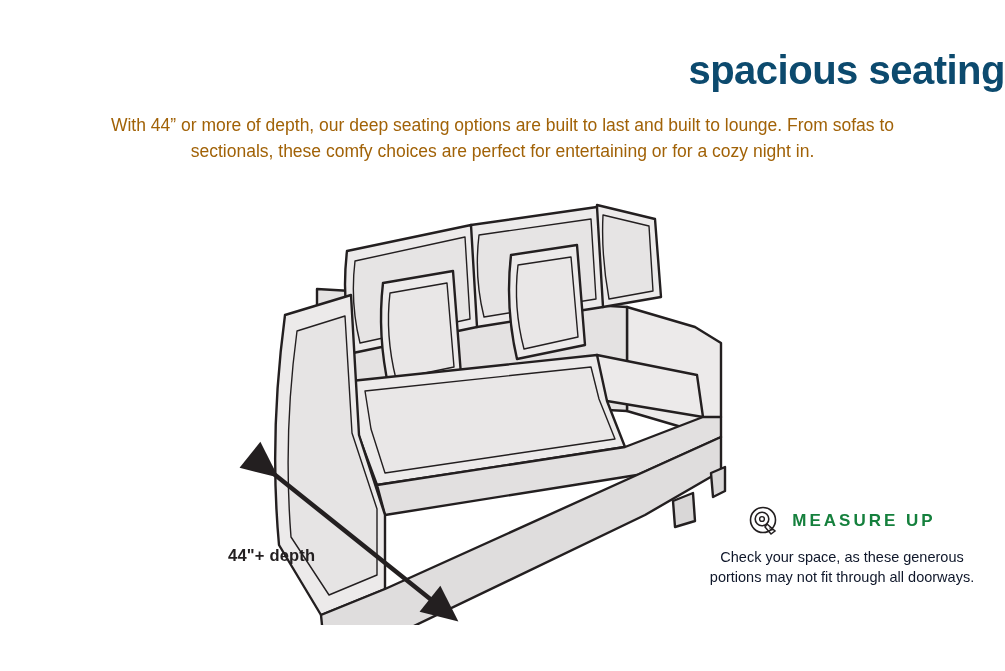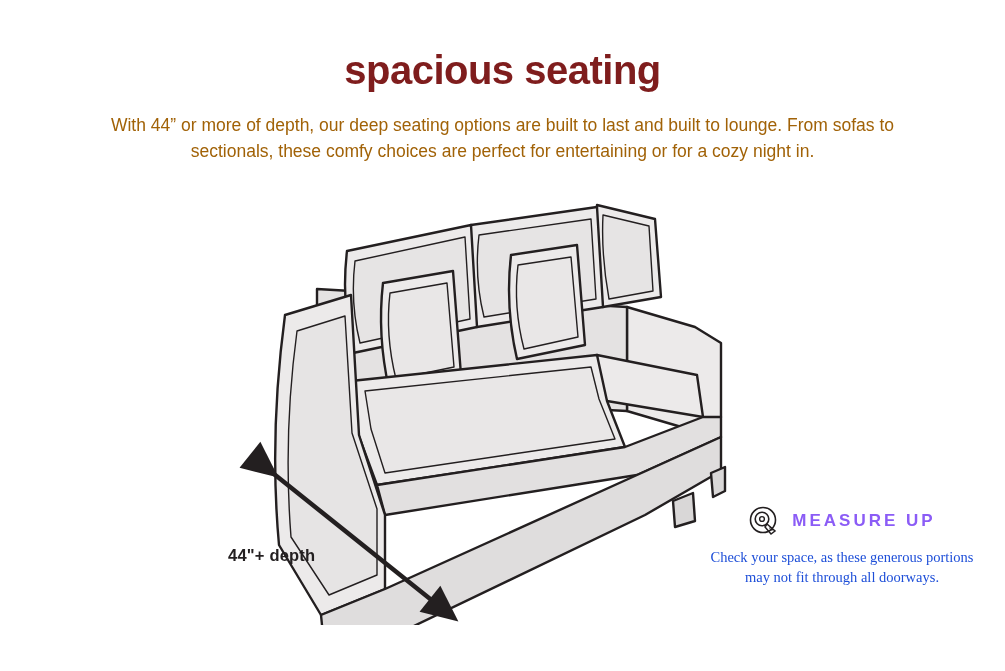--- a/index.html
+++ b/index.html
@@ -17,25 +17,25 @@
   }
   .page {
     position: absolute;
     inset: 0;
   }
   .headline {
     position: absolute;
     top: 48px;
     left: 0;
     width: 100%;
-    text-align: center;
+    text-align: right;
     font-size: 40px;
     font-weight: bold;
     letter-spacing: -0.5px;
-    color: #7f1d1d;
+    color: #0c4a6e;
   }
   .subcopy {
     position: absolute;
     top: 113px;
     left: 90px;
     width: 825px;
     text-align: center;
     font-size: 17.5px;
     line-height: 1.48;
     color: #a16207;
@@ -67,27 +67,26 @@
     display: flex;
     align-items: center;
     justify-content: center;
     gap: 12px;
     margin-bottom: 10px;
   }
   .measure-title {
     font-size: 17px;
     font-weight: bold;
     letter-spacing: 3px;
-    color: #8b5cf6;
+    color: #15803d;
   }
   .measure-note {
     font-size: 14.5px;
     line-height: 1.4;
-    color: #1d4ed8;
-    font-family: Liberation Serif, serif;
+    color: #0f172a;
   }
   .tape-icon {
     width: 32px;
     height: 32px;
     display: block;
   }
 </style>
 </head>
 <body>
 

